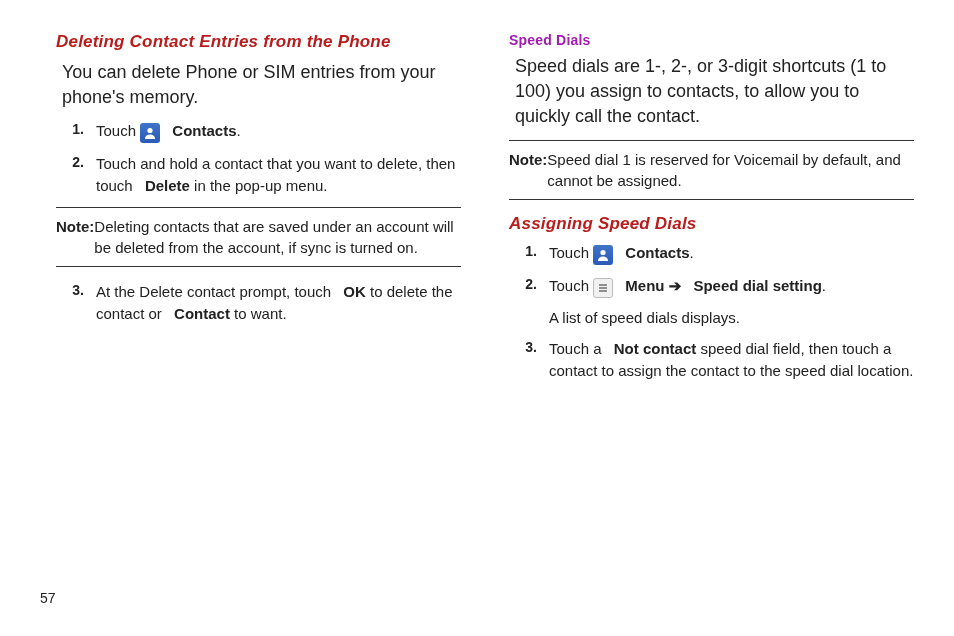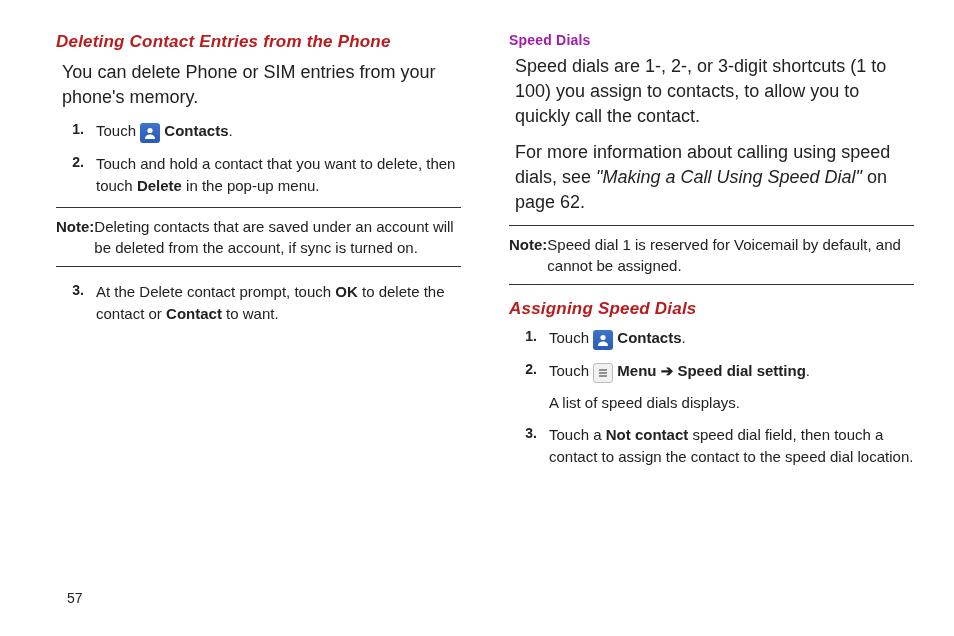--- a/index.html
+++ b/index.html
@@ -6,33 +6,33 @@
   html, body { width: 954px; height: 636px; background: #fff; font-family: Arial, Helvetica, sans-serif; color: #222; }
   .page { display: flex; gap: 48px; padding: 32px 40px 10px 56px; height: 600px; }
   .col { flex: 1 1 0; }
   .h-blue-italic { color: #b91c1c; font-style: italic; font-weight: 800; font-size: 17px; letter-spacing: 0.2px; font-stretch: semi-condensed; margin-bottom: 8px; }
   .h-blue { color: #a21caf; font-weight: 900; font-size: 14px; letter-spacing: 0.2px; font-stretch: semi-condensed; margin-bottom: 6px; }
   .para { font-size: 18px; line-height: 1.4; font-stretch: condensed; margin: 0 0 10px 6px; }
   .list { list-style: none; margin-left: 6px; }
   .list li { display: flex; align-items: flex-start; gap: 12px; margin-bottom: 10px; }
   .num { font-weight: 700; font-size: 14px; min-width: 22px; text-align: right; font-stretch: condensed; padding-top: 1px; }
   .step { font-size: 15px; line-height: 1.45; font-stretch: condensed; flex: 1; }
-  .bold { font-weight: 700; }
+  .bold { font-weight: 700; padding-left: 8px; }
   .italic { font-style: italic; }
   .arrow { font-weight: 700; }
   .icon-box { display: inline-flex; align-items: center; justify-content: center; width: 20px; height: 20px; border-radius: 3px; vertical-align: -4px; }
   .icon-contacts { background: linear-gradient(#3f74c9, #2a5ab8); color: #fff; }
   .icon-menu { background: #f1f1f1; border: 1px solid #bbb; }
   .icon-menu svg line { stroke: #666; stroke-width: 1.4; }
   .note-box { border-top: 1.5px solid #333; border-bottom: 1.5px solid #333; padding: 8px 0; margin: 10px 0 14px 0; }
   .note-line { font-size: 15px; line-height: 1.4; font-stretch: condensed; display: flex; gap: 0; }
   .note-label { font-weight: 700; white-space: nowrap; }
   .note-text { flex: 1; }
   .sub { display:block; margin-top: 9px; }
-  .page-num { position: absolute; left: 67px; top: 590px; font-size: 14px; font-stretch: condensed; }
+  .page-num { position: absolute; left: 40px; top: 590px; font-size: 14px; font-stretch: condensed; }
   body { position: relative; }
 </style>
 </head>
 <body>
 
 <div class="page">
 
   <div class="col">
     <div class="h-blue-italic">Deleting Contact Entries from the Phone</div>
     <div class="para">You can delete Phone or SIM entries from your phone's memory.</div>
@@ -71,23 +71,20 @@
         <span class="step">
           <span>At the Delete contact prompt, touch </span><span class="bold">OK</span><span> to delete the contact or </span><span class="bold">Contact</span><span> to want.</span>
         </span>
       </li>
     </ol>
   </div>
 
   <div class="col">
     <div class="h-blue">Speed Dials</div>
     <div class="para">Speed dials are 1-, 2-, or 3-digit shortcuts (1 to 100) you assign to contacts, to allow you to quickly call the contact.</div>
-    <div class="para">
-      <span>For more information about calling using speed dials, see </span><span class="italic">"Making a Call Using Speed Dial"</span><span> on page 62.</span>
-    </div>
 
     <div class="note-box">
       <div class="note-line">
         <span class="note-label">Note:</span>
         <span class="note-text">Speed dial 1 is reserved for Voicemail by default, and cannot be assigned.</span>
       </div>
     </div>
 
     <div class="h-blue-italic">Assigning Speed Dials</div>
 

